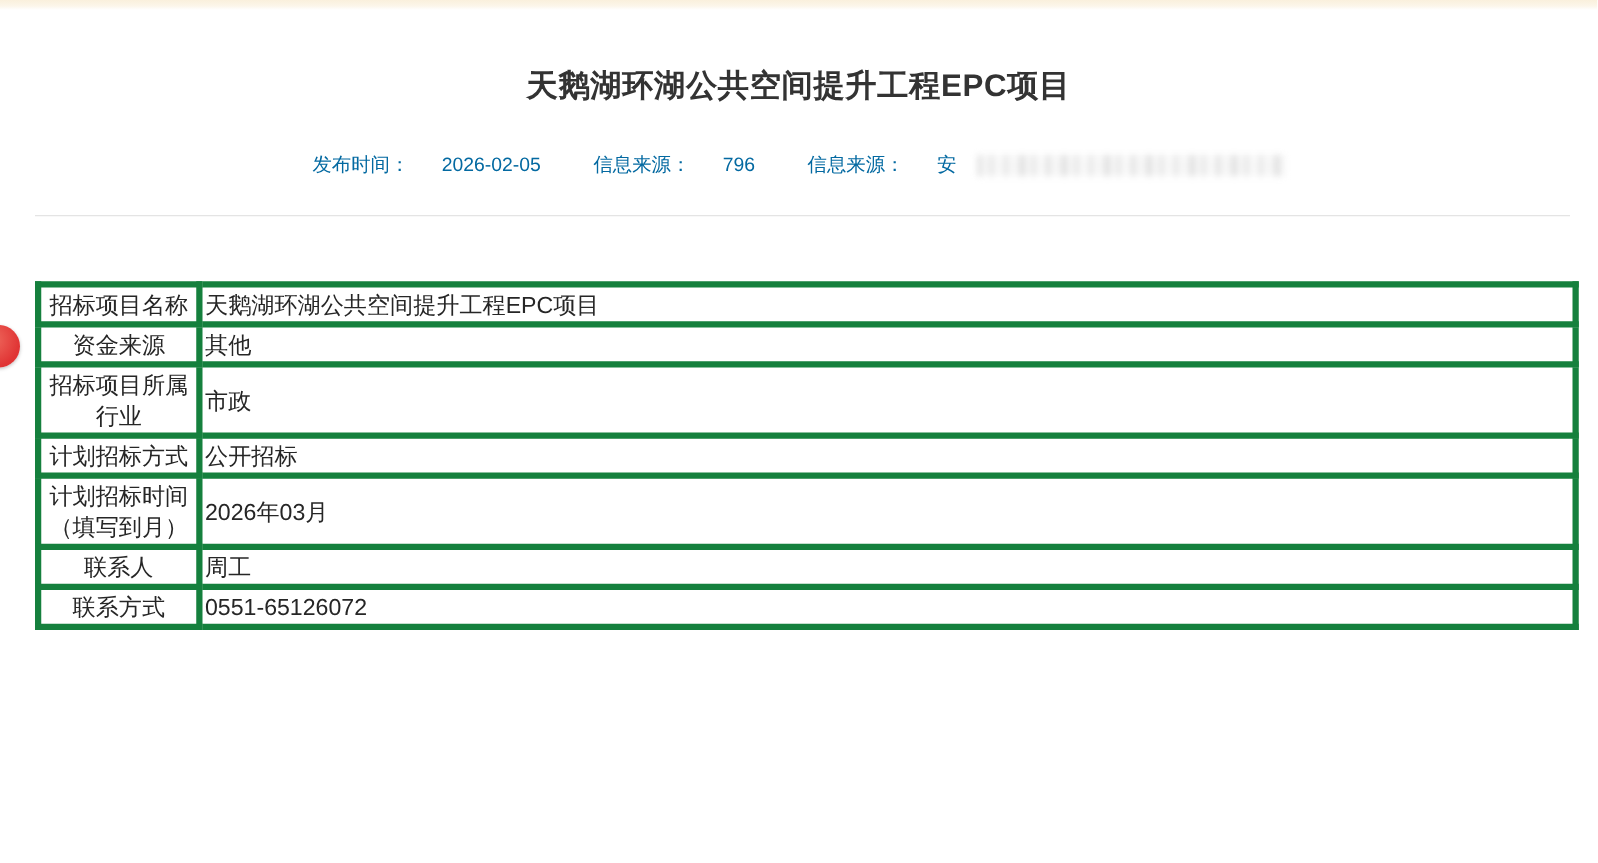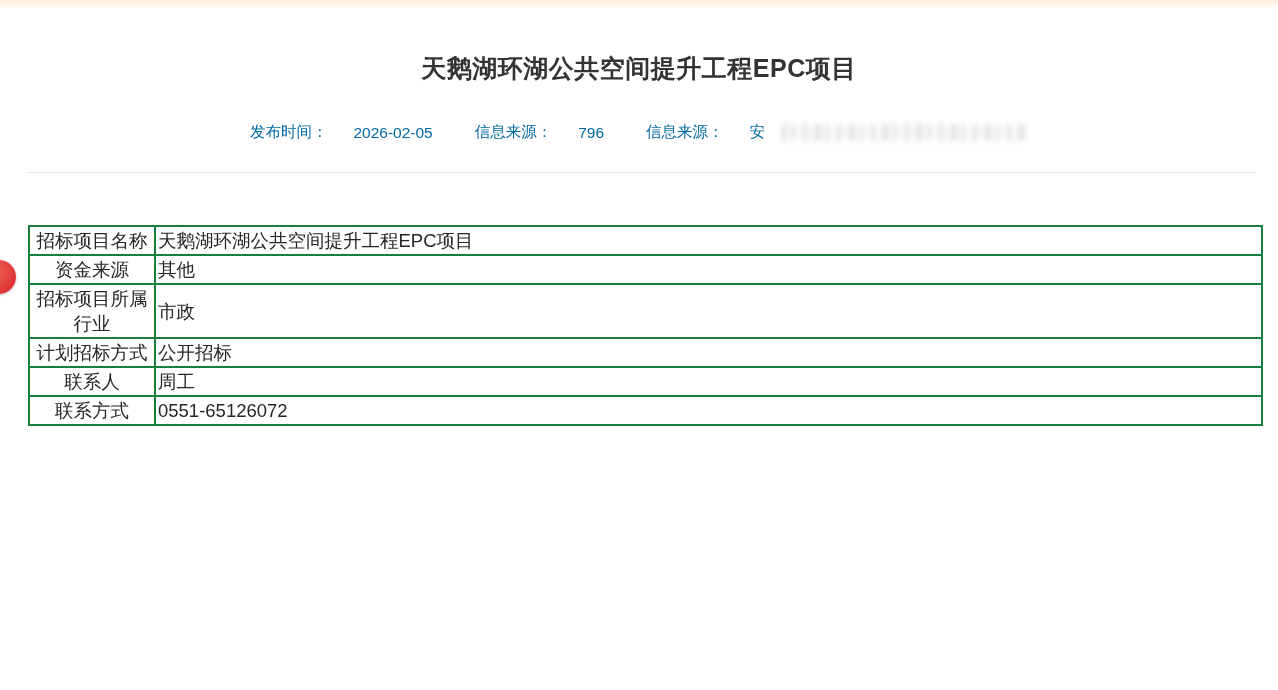--- a/index.html
+++ b/index.html
@@ -61,21 +61,21 @@
   }
   table.info-table {
     border-collapse: collapse;
     margin: 52px 0 0 28px;
     width: 1235px;
     table-layout: fixed;
     font-size: 18.5px;
     color: #262626;
   }
   table.info-table td {
-    border: 2px solid #15803d;
+    border: 5px solid #15803d;
     padding: 1px 2px;
     line-height: 25px;
     vertical-align: middle;
     word-break: break-all;
   }
   td.lbl {
     width: 120px;
     text-align: center;
     padding: 1px 1px;
   }
@@ -127,20 +127,24 @@
       <td class="val">其他</td>
     </tr>
     <tr class="r-tall">
       <td class="lbl">招标项目所属行业</td>
       <td class="val">市政</td>
     </tr>
     <tr>
       <td class="lbl">计划招标方式</td>
       <td class="val">公开招标</td>
     </tr>
+    <tr class="r-tall">
+      <td class="lbl">计划招标时间（填写到月）</td>
+      <td class="val">2026年03月</td>
+    </tr>
     <tr>
       <td class="lbl">联系人</td>
       <td class="val">周工</td>
     </tr>
     <tr>
       <td class="lbl">联系方式</td>
       <td class="val">0551-65126072</td>
     </tr>
 
   </tbody>

